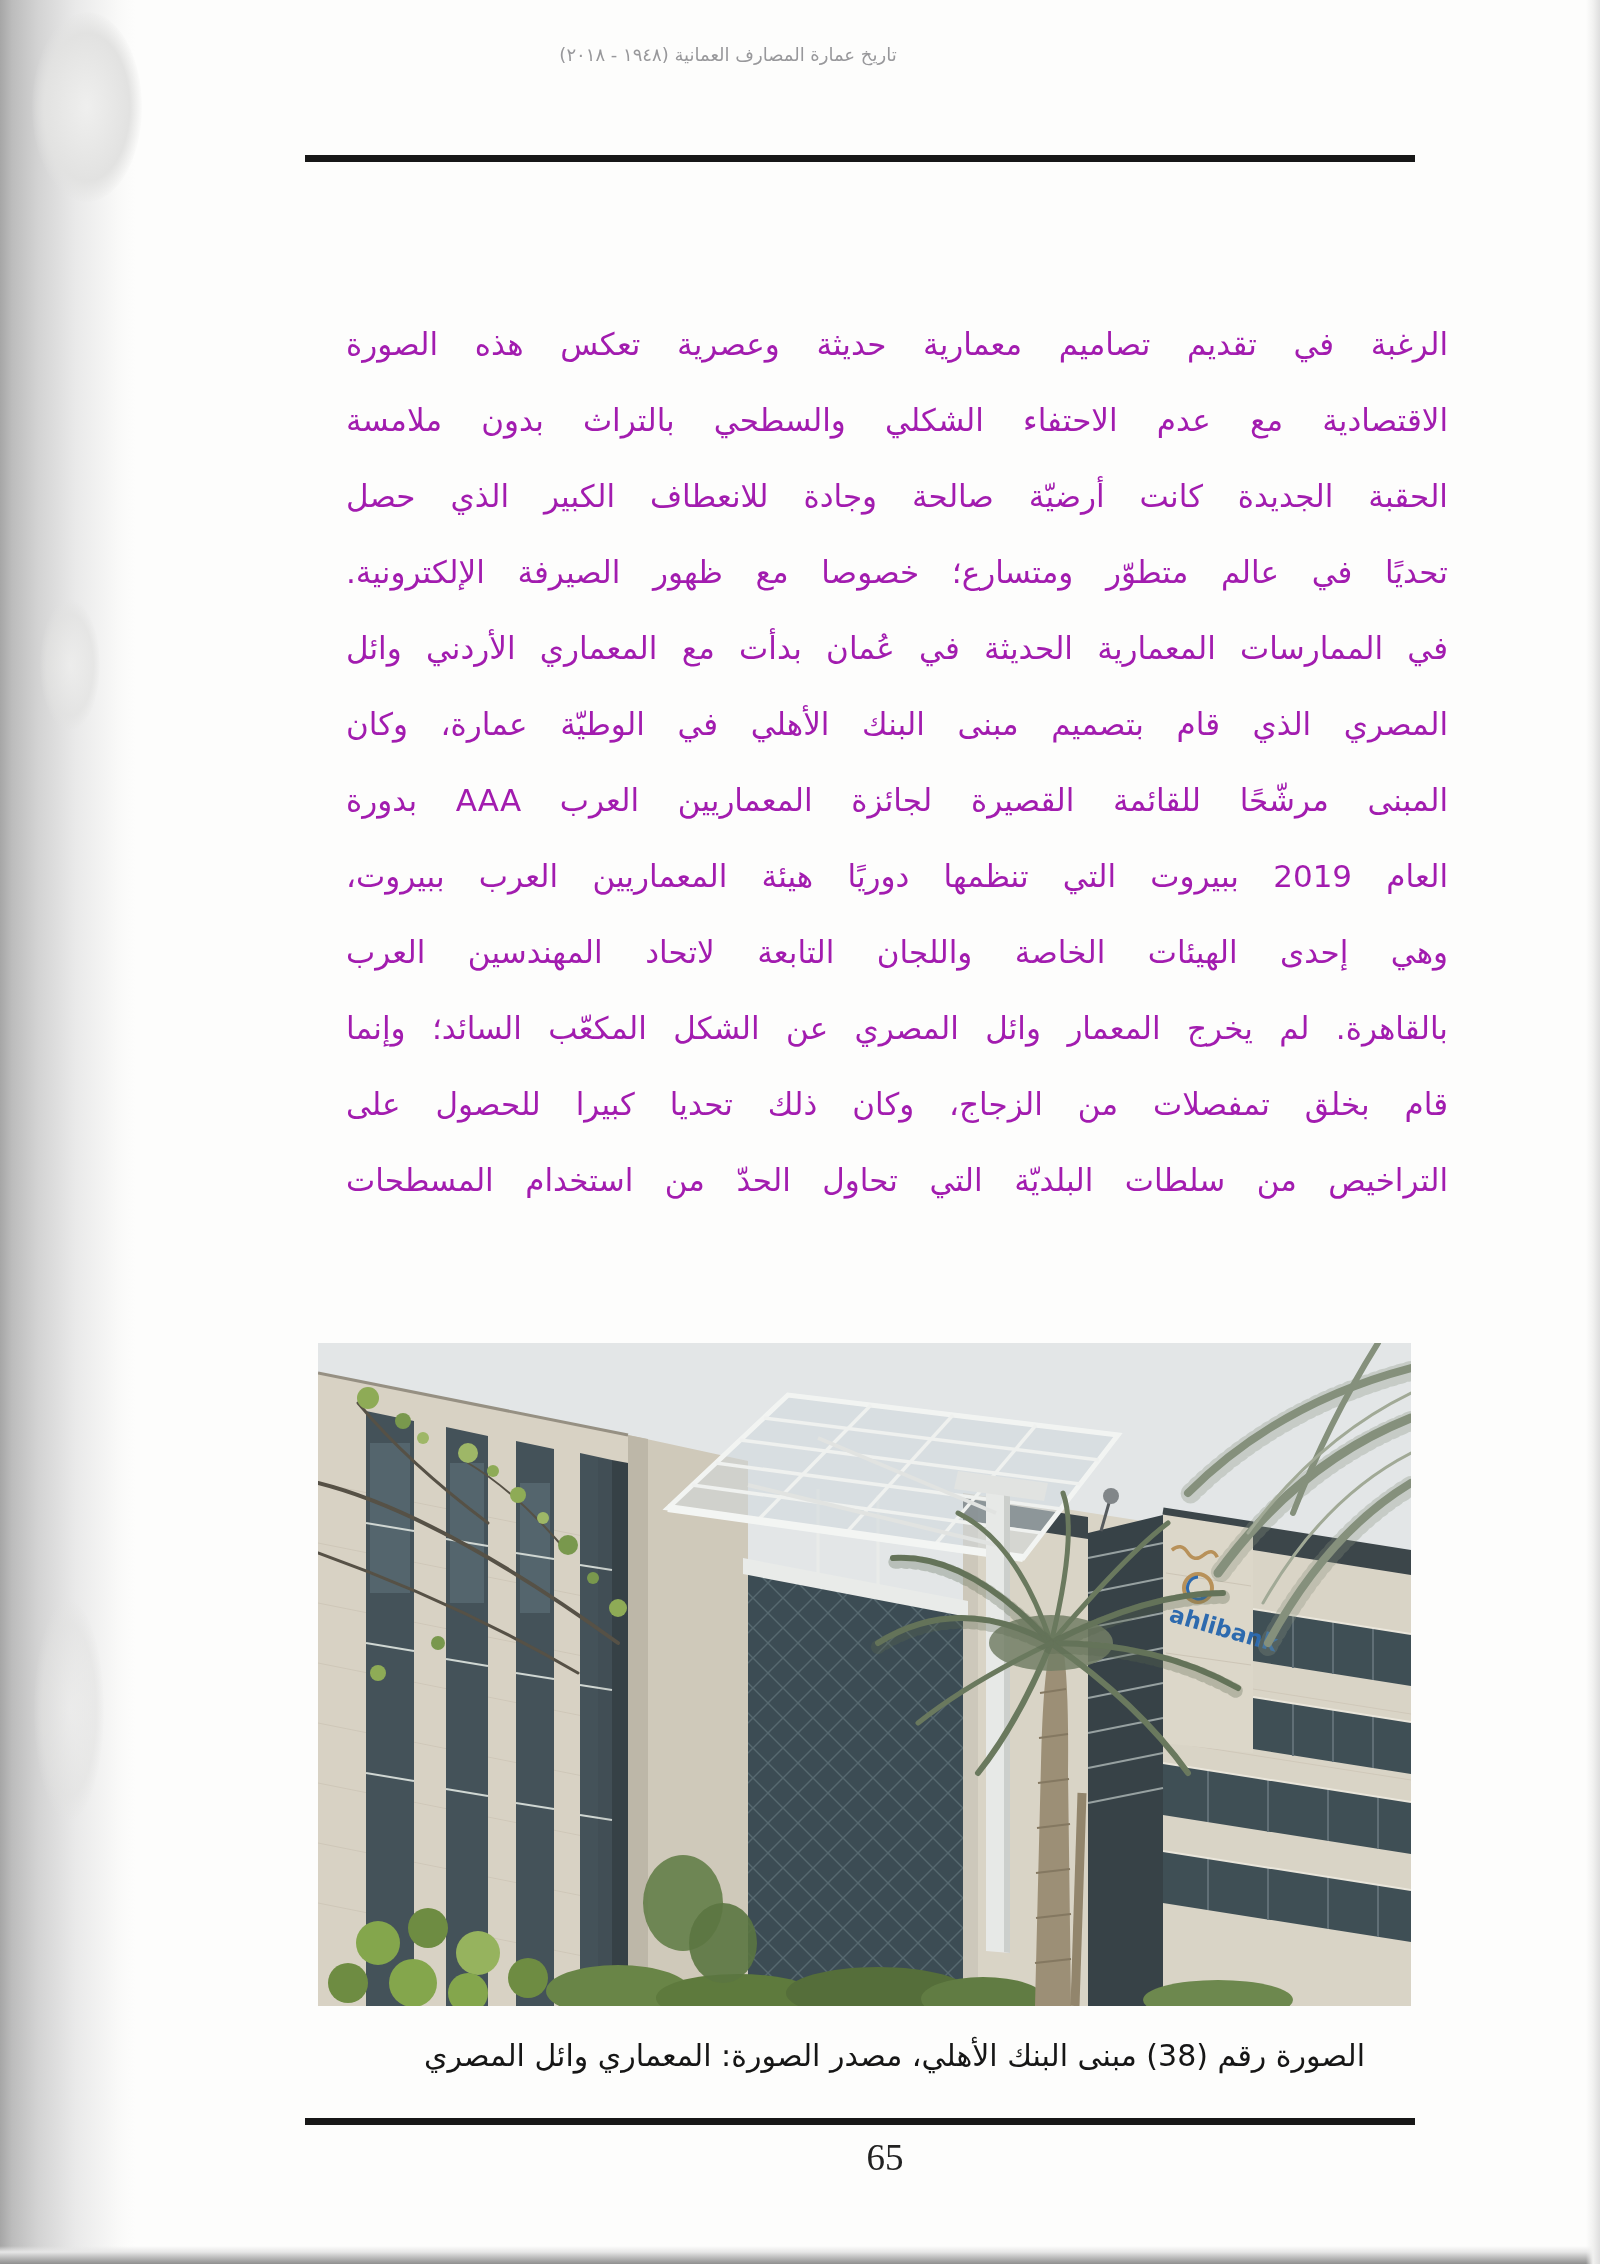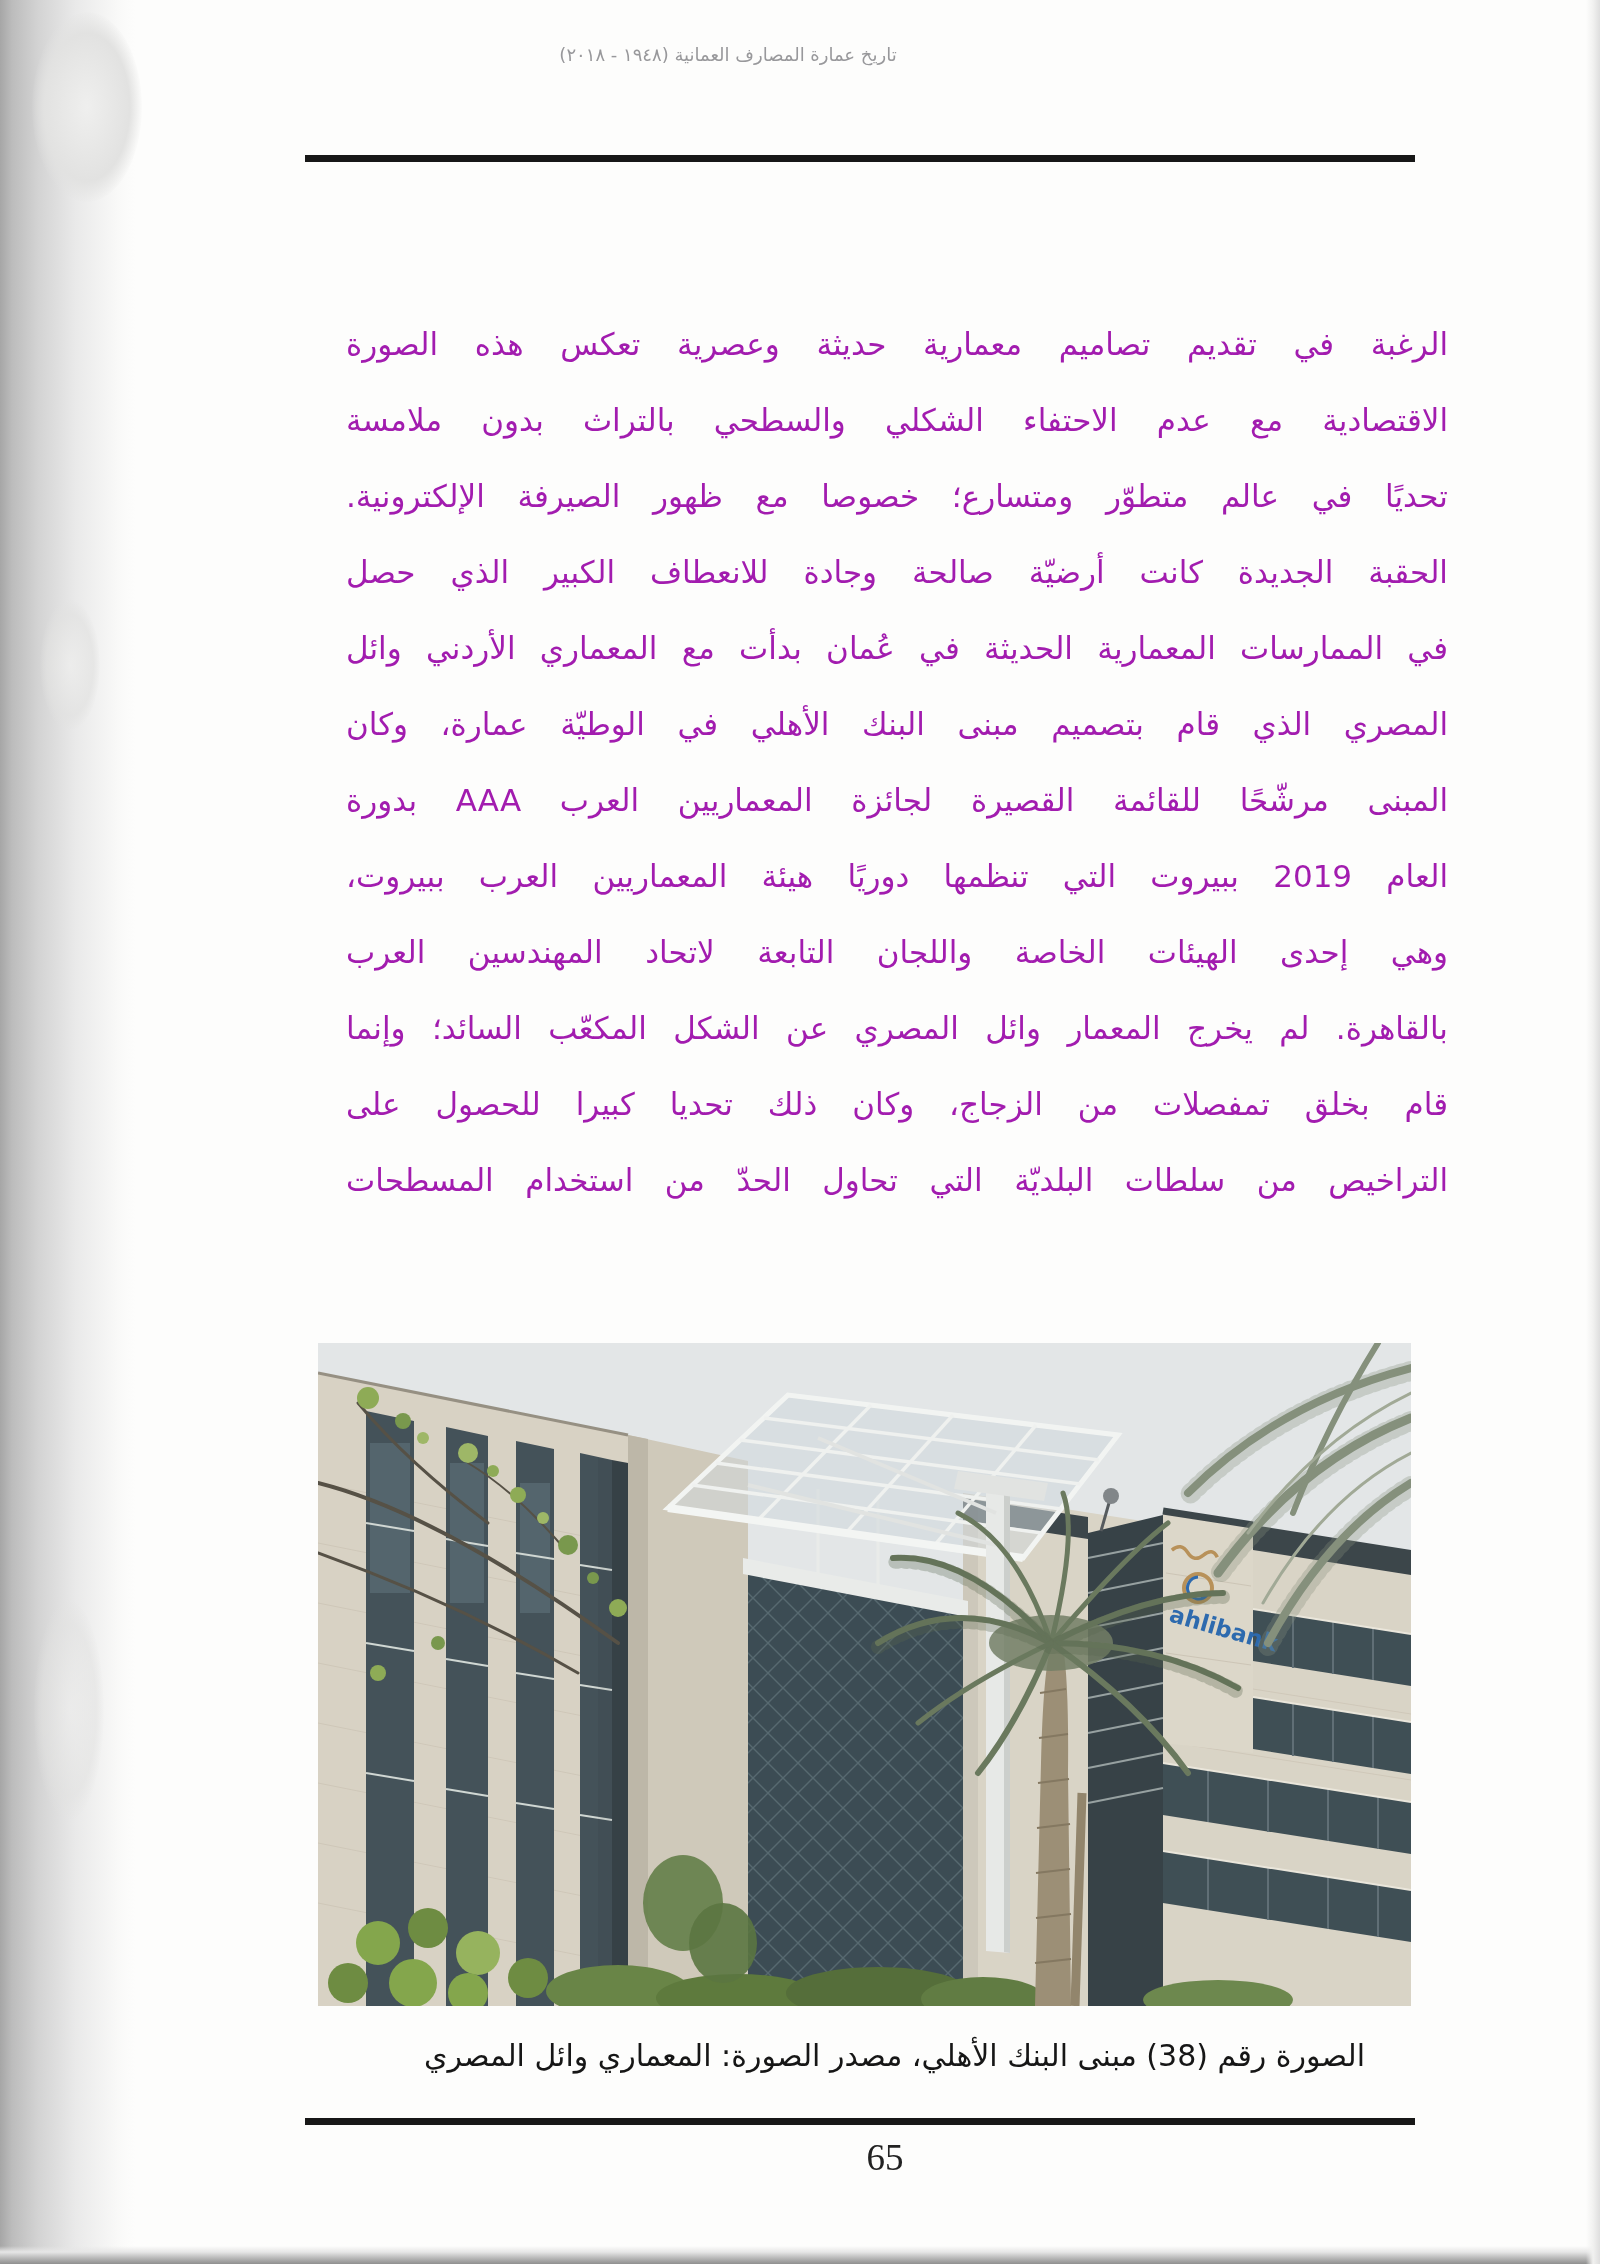--- a/index.html
+++ b/index.html
@@ -72,22 +72,22 @@
   <div class="curl low"></div>
   <div class="edge-bottom"></div>
   <div class="edge-right"></div>
 
   <div class="running-header">تاريخ عمارة المصارف العمانية (١٩٤٨ - ٢٠١٨)</div>
   <div class="rule top"></div>
 
   <div class="body-text">
     <div class="bline">الرغبة في تقديم تصاميم معمارية حديثة وعصرية تعكس هذه الصورة</div>
     <div class="bline">الاقتصادية مع عدم الاحتفاء الشكلي والسطحي بالتراث بدون ملامسة</div>
+    <div class="bline">الحقبة الجديدة كانت أرضيّة صالحة وجادة للانعطاف الكبير الذي حصل</div>
     <div class="bline">تحديًا في عالم متطوّر ومتسارع؛ خصوصا مع ظهور الصيرفة الإلكترونية.</div>
-    <div class="bline">الحقبة الجديدة كانت أرضيّة صالحة وجادة للانعطاف الكبير الذي حصل</div>
     <div class="bline">في الممارسات المعمارية الحديثة في عُمان بدأت مع المعماري الأردني وائل</div>
     <div class="bline">المصري الذي قام بتصميم مبنى البنك الأهلي في الوطيّة عمارة، وكان</div>
     <div class="bline">المبنى مرشّحًا للقائمة القصيرة لجائزة المعماريين العرب AAA بدورة</div>
     <div class="bline">العام 2019 ببيروت التي تنظمها دوريًا هيئة المعماريين العرب ببيروت،</div>
     <div class="bline">وهي إحدى الهيئات الخاصة واللجان التابعة لاتحاد المهندسين العرب</div>
     <div class="bline">بالقاهرة. لم يخرج المعمار وائل المصري عن الشكل المكعّب السائد؛ وإنما</div>
     <div class="bline">قام بخلق تمفصلات من الزجاج، وكان ذلك تحديا كبيرا للحصول على</div>
     <div class="bline">التراخيص من سلطات البلديّة التي تحاول الحدّ من استخدام المسطحات</div>
   </div>
 

